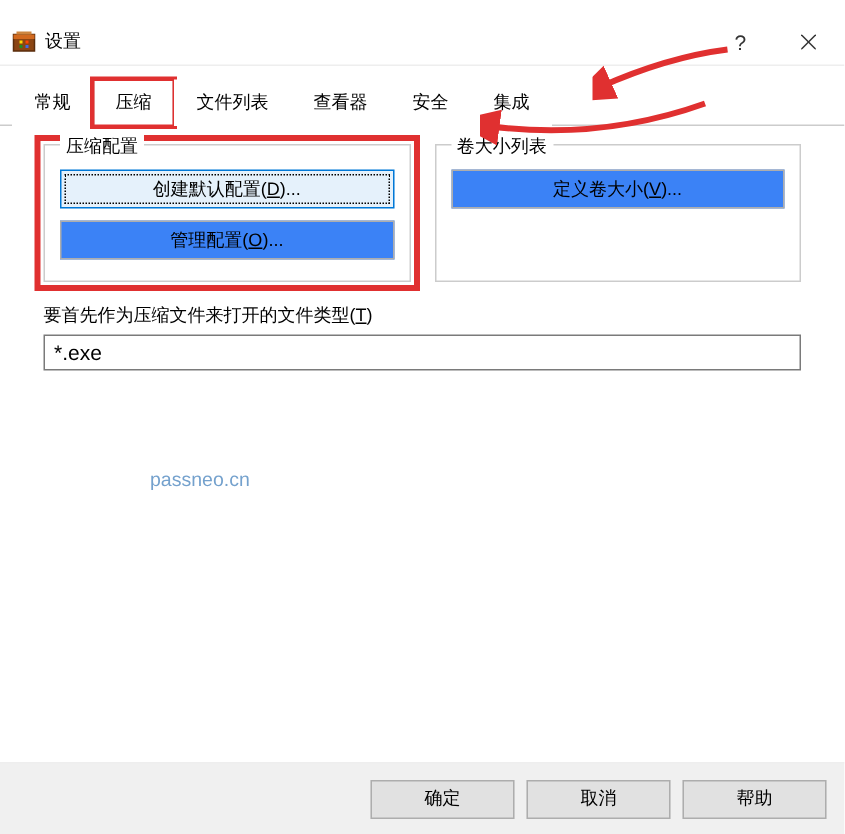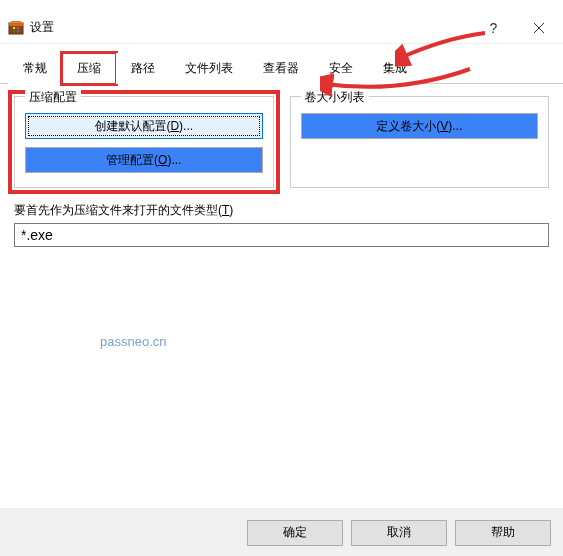--- a/index.html
+++ b/index.html
@@ -8,37 +8,37 @@
     .titlebar { height: 32px; display: flex; align-items: center; padding: 0 2px 0 8px; border-bottom: 1px solid #eee; margin-top: 12px; }
     .app-icon { width: 16px; height: 16px; margin-right: 6px; display: inline-block; }
     .title-text { flex: 1; font-size: 12px; }
     .titlebar-btn { width: 45px; height: 30px; display: flex; align-items: center; justify-content: center; cursor: pointer; font-size: 14px; color: #333; }
     
     .tabs { display: flex; padding: 8px 14px 0 8px; border-bottom: 1px solid #ccc; position: relative; }
     .tab { padding: 6px 14px; cursor: pointer; border: 1px solid transparent; position: relative; top: 1px; background: #fff; }
     .tab.active { border: 1px solid #ccc; border-bottom: 1px solid #fff; }
     .tab.highlighted { outline: 3px solid #e03030; outline-offset: -1px; }
     
-    .content { padding: 12px 14px; position: relative; }
+    .content { padding: 12px 29px; position: relative; }
     
     .fieldset-row { display: flex; gap: 16px; }
     .fieldset { border: 1px solid #ccc; padding: 16px 10px 14px 10px; position: relative; flex: 1; }
     .fieldset-legend { position: absolute; top: -8px; left: 10px; background: #fff; padding: 0 4px; font-size: 12px; }
     .fieldset.highlighted { outline: 4px solid #e03030; outline-offset: 2px; }
     
     .btn { display: block; width: 100%; height: 26px; background: #3b82f6; border: 1px solid #adadad; cursor: pointer; font-size: 12px; font-family: inherit; margin-bottom: 8px; }
     .btn:last-child { margin-bottom: 0; }
     .btn.focused { outline: 1px dotted #000; outline-offset: -4px; border-color: #0078d7; background: #e5f1fb; }
     
     .underline { text-decoration: underline; }
     
     .field-label { display: block; margin: 14px 0 4px 0; font-size: 12px; }
     .text-input { width: 100%; height: 24px; border: 1px solid #7a7a7a; padding: 2px 6px; font-size: 14px; font-family: inherit; }
     
-    .watermark { position: absolute; top: 228px; left: 100px; color: #3a7ab8; font-size: 13px; opacity: 0.7; margin-top: 22px; }
+    .watermark { position: absolute; top: 228px; left: 100px; color: #3a7ab8; font-size: 13px; opacity: 0.7; }
     
     .footer { position: absolute; bottom: 0; left: 0; right: 0; height: 48px; display: flex; justify-content: flex-end; align-items: center; padding: 0 12px; gap: 8px; border-top: 1px solid #eee; background: #f0f0f0; }
     .footer-btn { width: 96px; height: 26px; background: #e1e1e1; border: 1px solid #adadad; cursor: pointer; font-size: 12px; font-family: Liberation Mono, monospace; }
     
     .arrow-svg { position: absolute; pointer-events: none; }
   </style>
 </head>
 <body>
 
 <div class="titlebar">
@@ -59,21 +59,20 @@
     <svg width="10" height="10" viewBox="0 0 10 10">
       <line x1="0" y1="0" x2="10" y2="10" stroke="#333" stroke-width="1"></line>
       <line x1="10" y1="0" x2="0" y2="10" stroke="#333" stroke-width="1"></line>
     </svg>
   </div>
 </div>
 
 <div class="tabs">
   <div class="tab">常规</div>
   <div class="tab active highlighted">压缩</div>
-  <div class="tab">路径</div>
   <div class="tab">文件列表</div>
   <div class="tab">查看器</div>
   <div class="tab">安全</div>
   <div class="tab">集成</div>
 </div>
 
 <svg class="arrow-svg" style="top:28px; left:395px;" width="100" height="50">
   <defs>
       <marker id="ah1" markerWidth="10" markerHeight="10" refX="2" refY="3" orient="auto">
         <path d="M0,0 L0,6 L8,3 z" fill="#e03030"></path>

